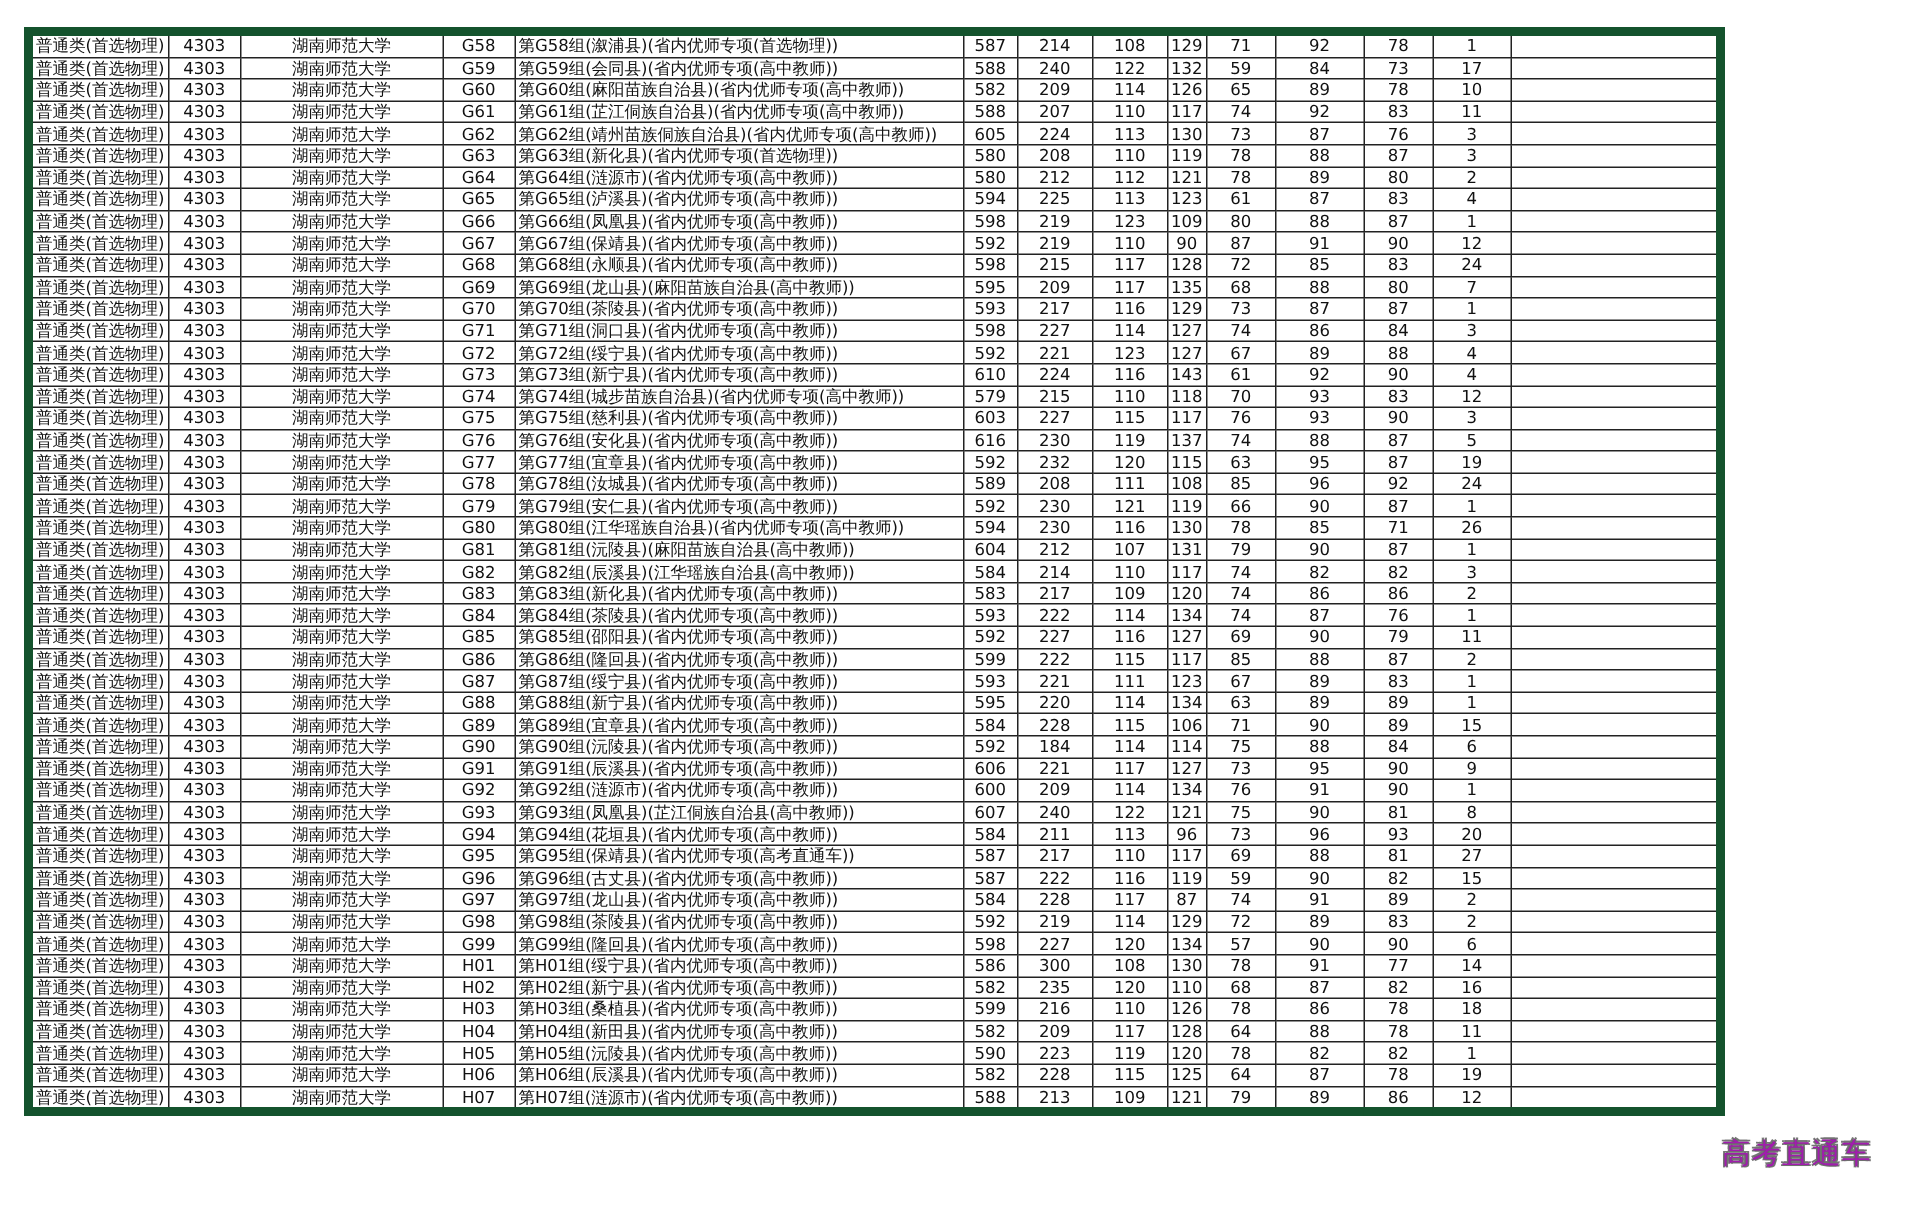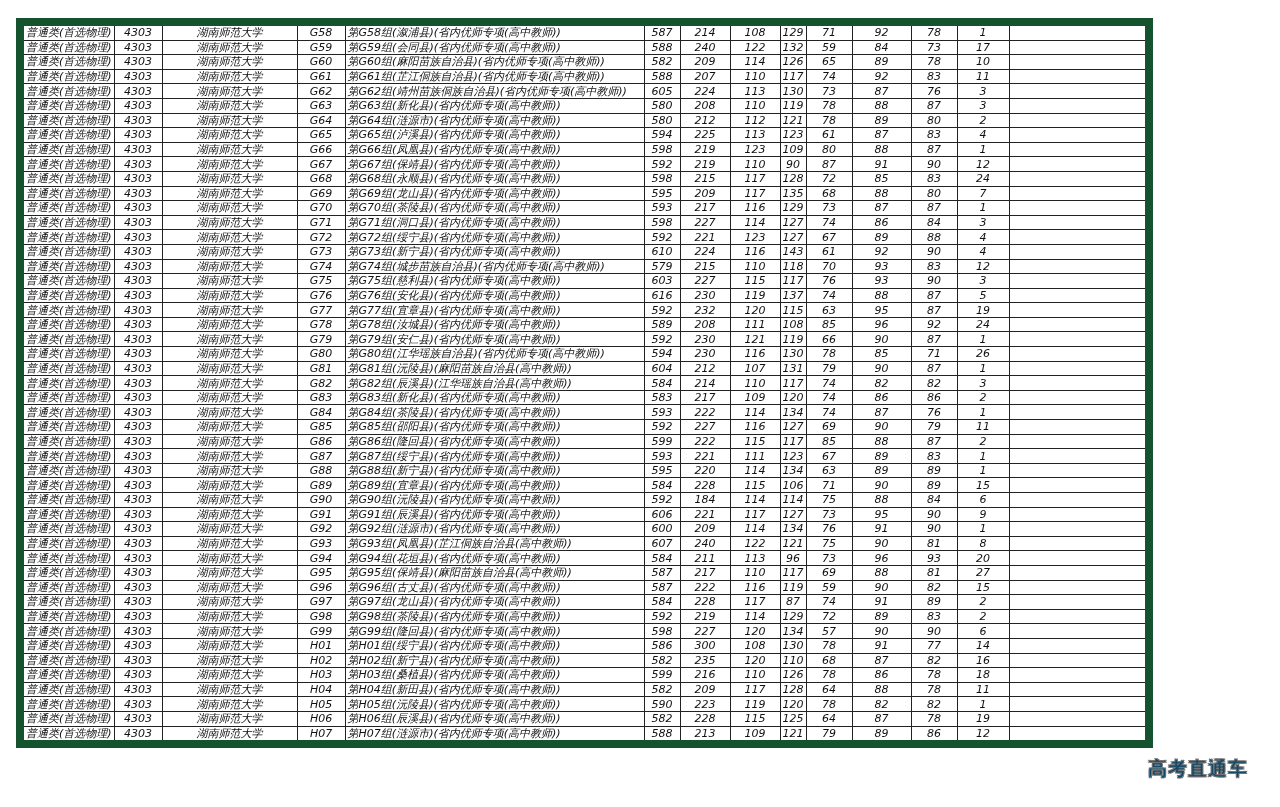--- a/index.html
+++ b/index.html
@@ -1,23 +1,23 @@
 <!DOCTYPE html>
 <html><head>
 <meta charset="utf-8">
 <style>
   html, body { margin: 0; padding: 0; background: #ffffff; }
   body { width: 1280px; height: 807px; position: relative; overflow: hidden;
          font-family: "DejaVu Sans", "Liberation Sans", sans-serif; }
   #tbl { position: absolute; left: 16px; top: 18px; border-collapse: collapse;
-         table-layout: fixed; border: 8px solid #14532d; font-style: italic; }
+         table-layout: fixed; border: 6px solid #14532d; }
   #tbl td { border: 1.5px solid #222; height: 13.6px; padding: 0 2px; font-size: 11px;
             line-height: 13px; color: #111; white-space: nowrap; overflow: hidden; text-align: center; }
   #tbl td.l { text-align: left; }
-  .watermark { position: absolute; right: 32px; top: 756px; font-size: 19px; color: #0c4a6e;
+  .watermark { position: absolute; right: 32px; top: 756px; font-size: 19px; color: #a21caf;
                letter-spacing: 1px;
                text-shadow: 0 0 1px #555, 1px 1px 0 #777, -1px -1px 0 #777, 1px -1px 0 #777, -1px 1px 0 #777; }
 </style>
 </head>
 <body>
 
 <table id="tbl">
   <colgroup>
     <col style="width:91px">
       <col style="width:48px">
@@ -33,21 +33,21 @@
       <col style="width:46px">
     <col style="width:52px">
       <col style="width:140px">
   </colgroup>
   <tbody id="tbody">
       <tr>
         <td class="l">普通类(首选物理)</td>
         <td>4303</td>
         <td>湖南师范大学</td>
         <td>G58</td>
-        <td class="l">第G58组(溆浦县)(省内优师专项(高中教师))</td>
+        <td class="l">第G58组(溆浦县)(省内优师专项(首选物理))</td>
         <td>587</td>
         <td>214</td>
         <td>108</td>
         <td>129</td>
         <td>71</td>
         <td>92</td>
         <td>78</td>
         <td>1</td>
         <td></td>
       </tr>
@@ -113,21 +113,21 @@
         <td>87</td>
         <td>76</td>
         <td>3</td>
         <td></td>
       </tr>
       <tr>
         <td class="l">普通类(首选物理)</td>
         <td>4303</td>
         <td>湖南师范大学</td>
         <td>G63</td>
-        <td class="l">第G63组(新化县)(省内优师专项(高中教师))</td>
+        <td class="l">第G63组(新化县)(省内优师专项(首选物理))</td>
         <td>580</td>
         <td>208</td>
         <td>110</td>
         <td>119</td>
         <td>78</td>
         <td>88</td>
         <td>87</td>
         <td>3</td>
         <td></td>
       </tr>
@@ -209,21 +209,21 @@
         <td>85</td>
         <td>83</td>
         <td>24</td>
         <td></td>
       </tr>
       <tr>
         <td class="l">普通类(首选物理)</td>
         <td>4303</td>
         <td>湖南师范大学</td>
         <td>G69</td>
-        <td class="l">第G69组(龙山县)(省内优师专项(高中教师))</td>
+        <td class="l">第G69组(龙山县)(麻阳苗族自治县(高中教师))</td>
         <td>595</td>
         <td>209</td>
         <td>117</td>
         <td>135</td>
         <td>68</td>
         <td>88</td>
         <td>80</td>
         <td>7</td>
         <td></td>
       </tr>
@@ -625,21 +625,21 @@
         <td>96</td>
         <td>93</td>
         <td>20</td>
         <td></td>
       </tr>
       <tr>
         <td class="l">普通类(首选物理)</td>
         <td>4303</td>
         <td>湖南师范大学</td>
         <td>G95</td>
-        <td class="l">第G95组(保靖县)(麻阳苗族自治县(高中教师))</td>
+        <td class="l">第G95组(保靖县)(省内优师专项(高考直通车))</td>
         <td>587</td>
         <td>217</td>
         <td>110</td>
         <td>117</td>
         <td>69</td>
         <td>88</td>
         <td>81</td>
         <td>27</td>
         <td></td>
       </tr>

